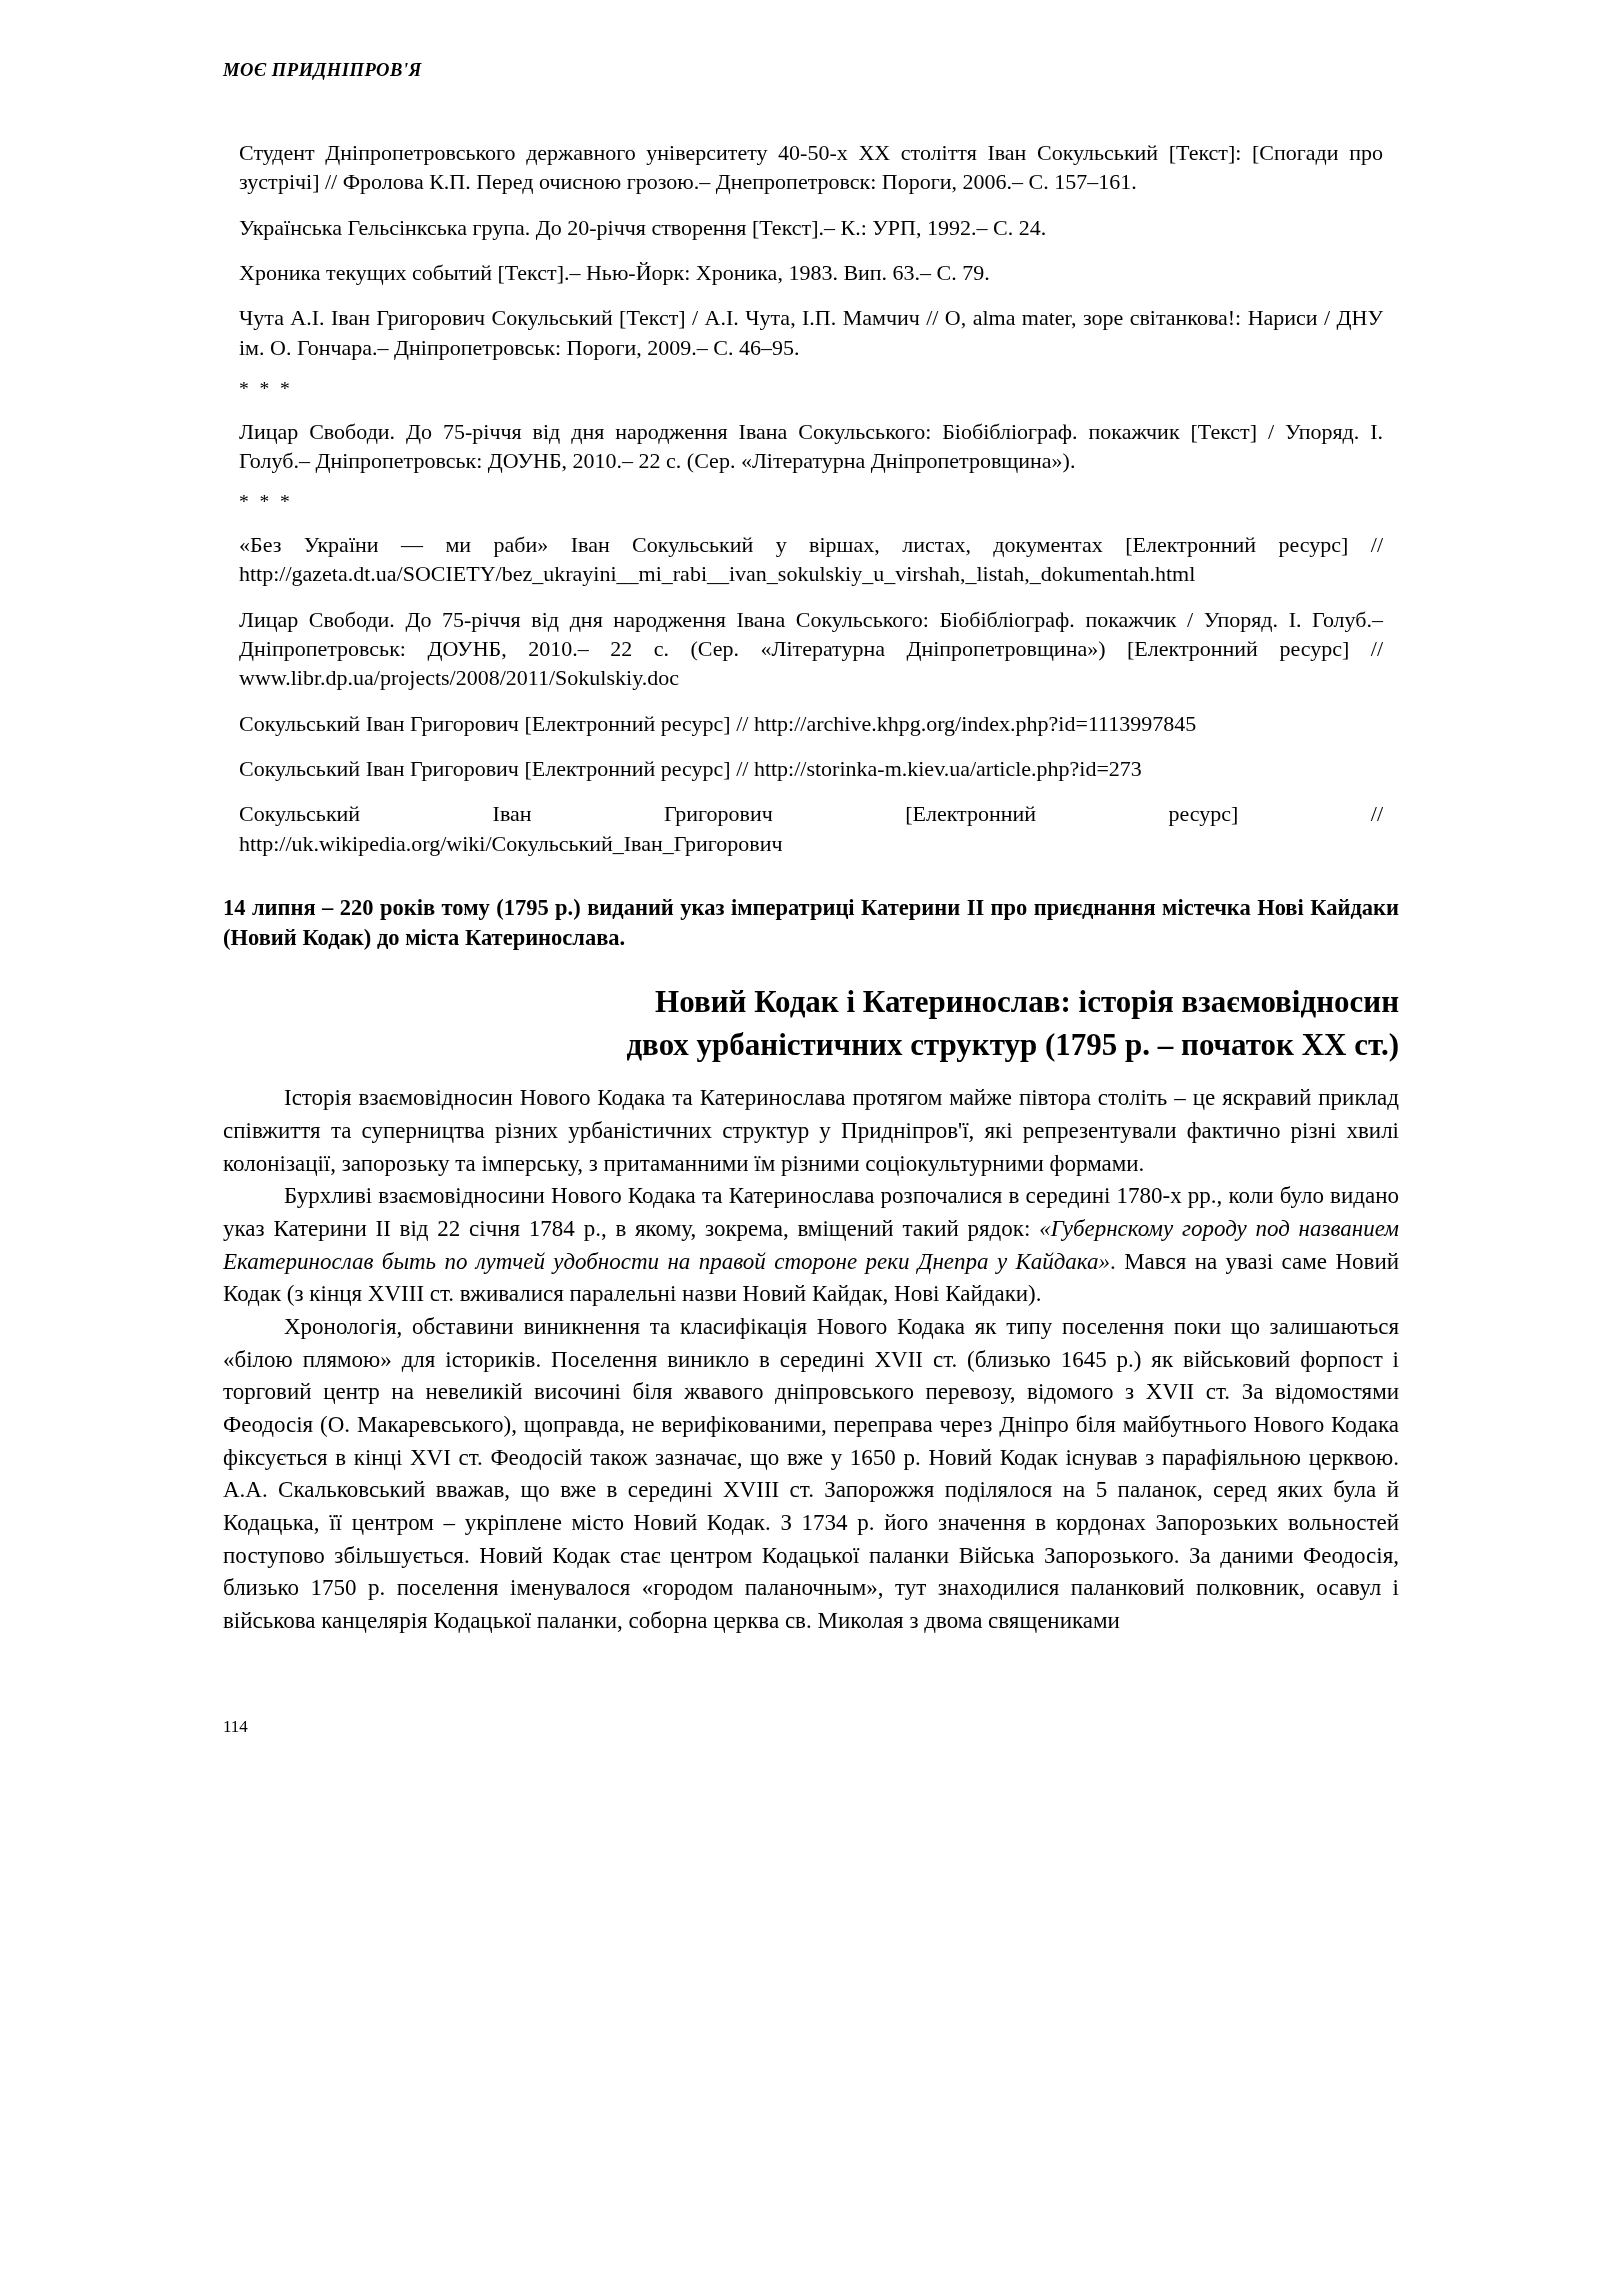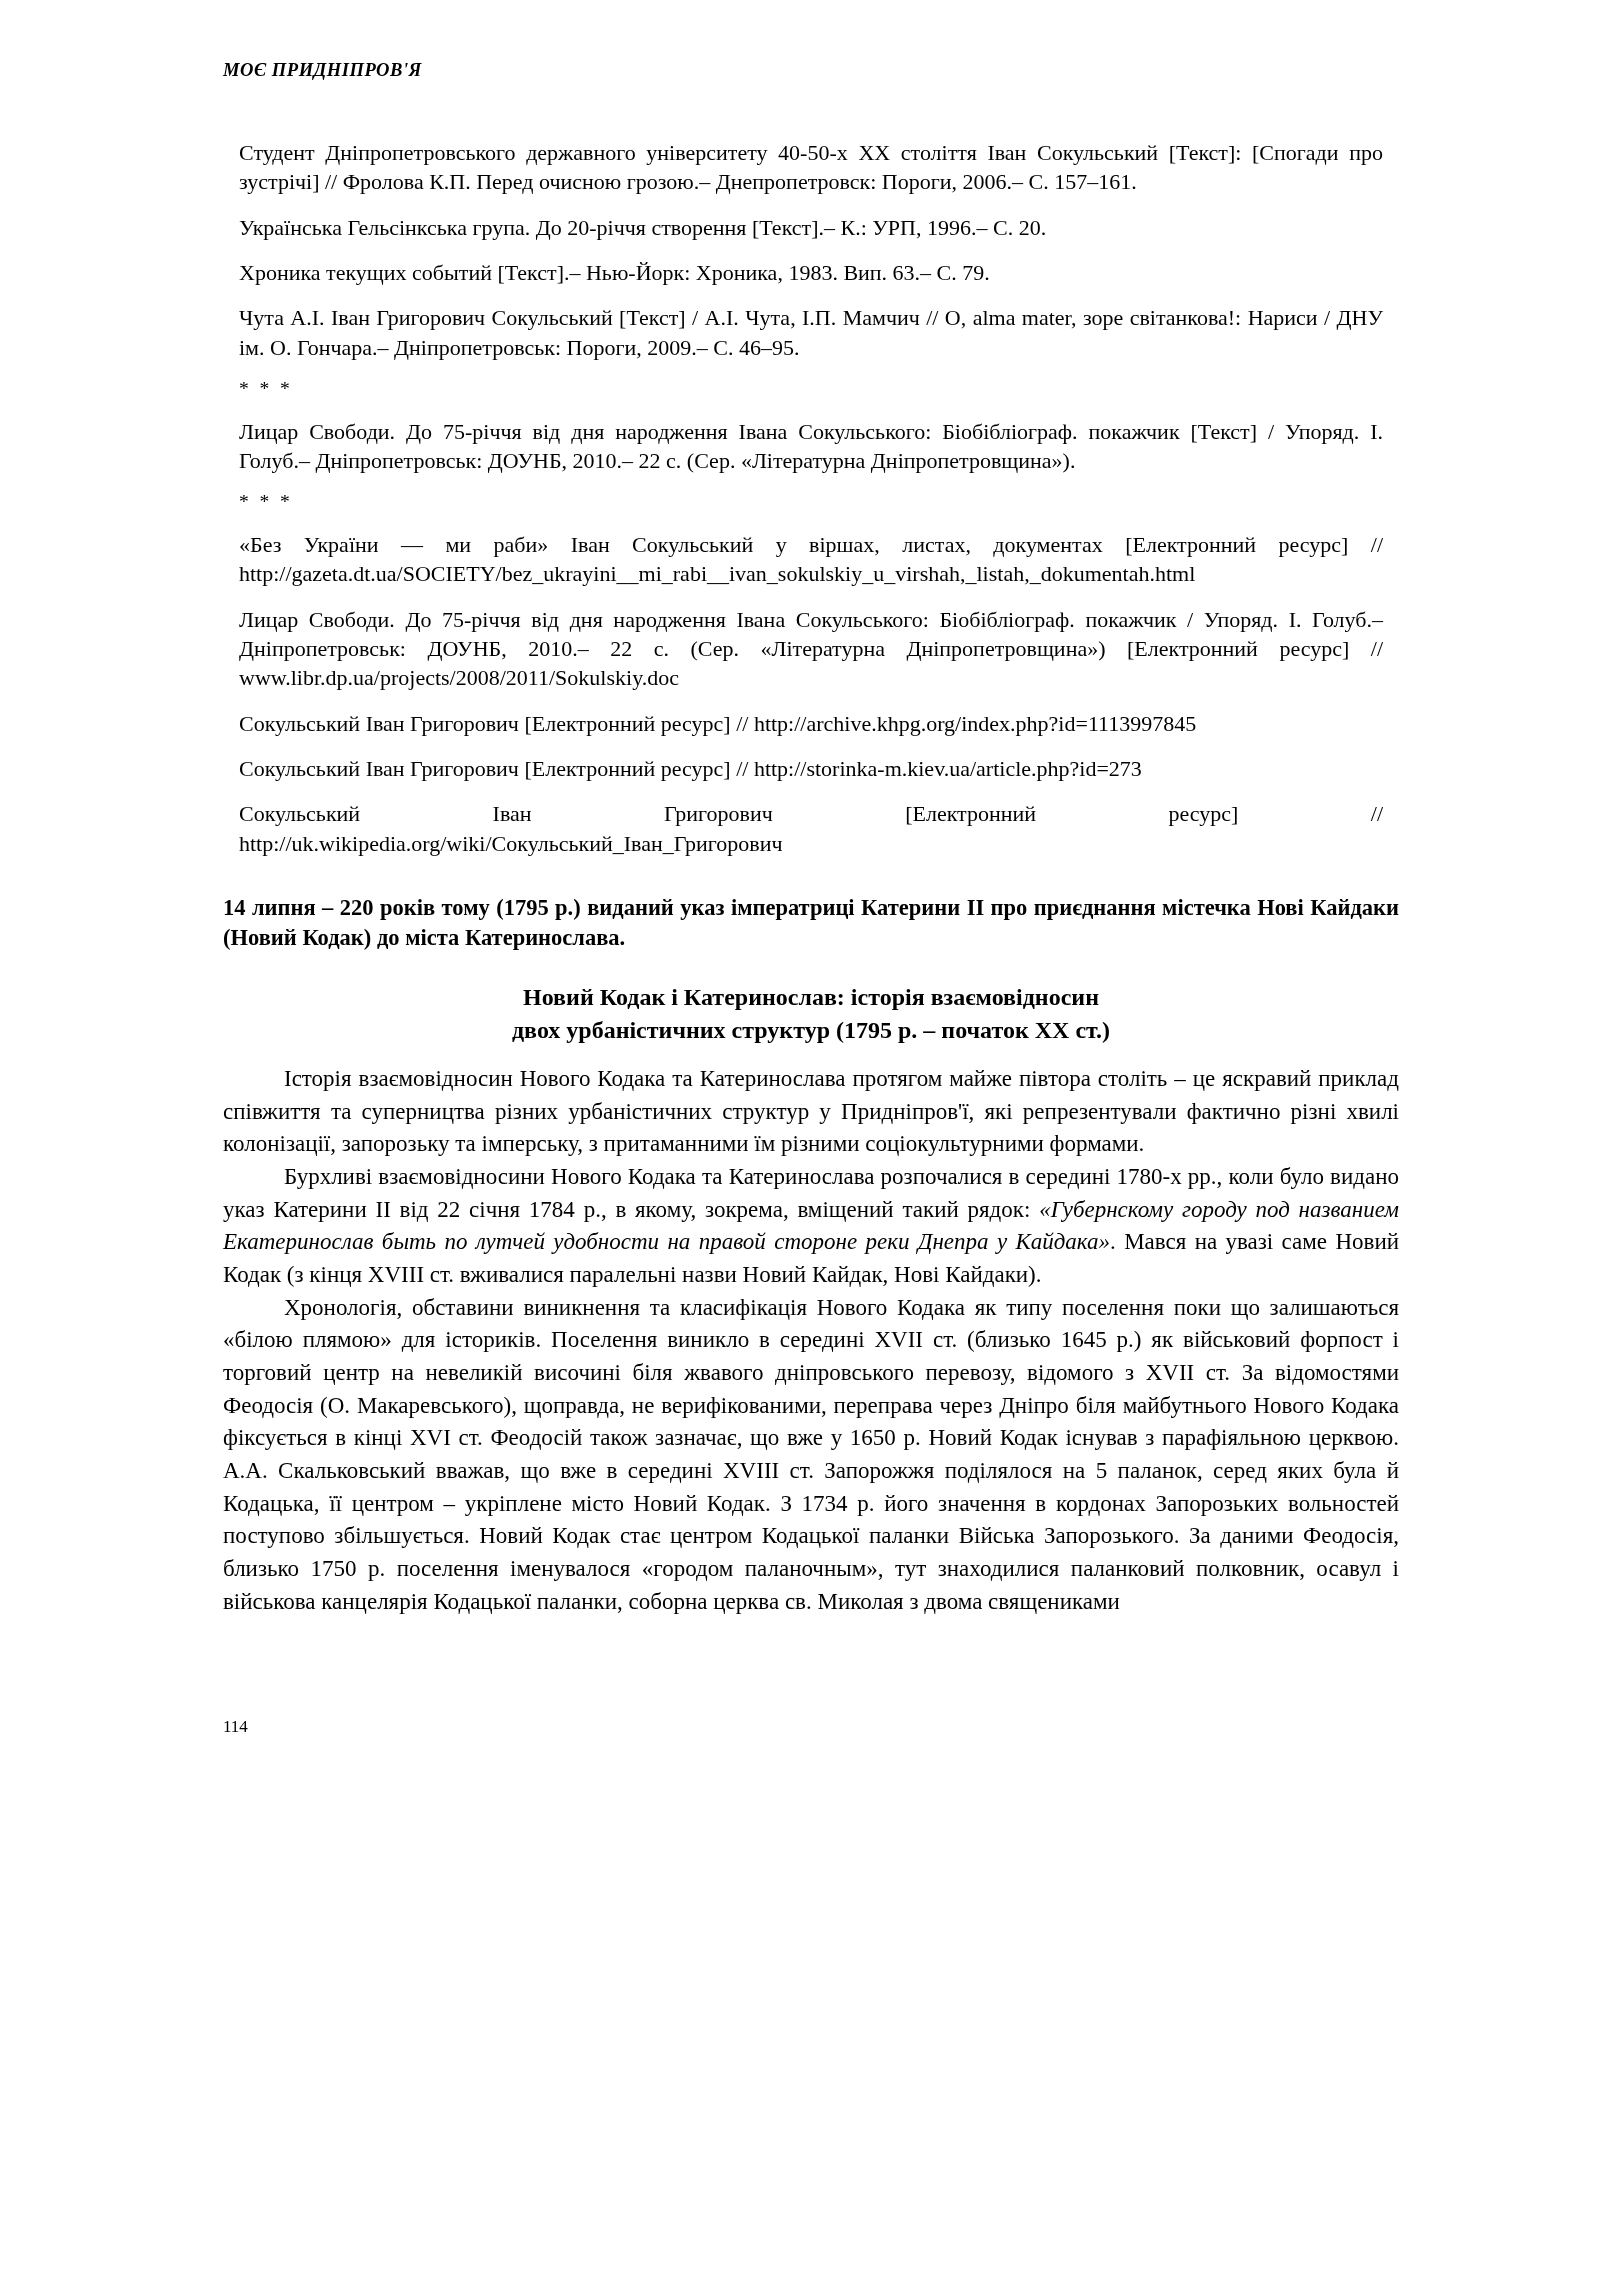--- a/index.html
+++ b/index.html
@@ -63,23 +63,23 @@
   .sec-title {
     margin-top: 35px;
     font-size: 22.5px;
     font-weight: bold;
     line-height: 1.34;
     text-align: justify;
     text-indent: 0;
   }
   .article-title {
     margin-top: 27.4px;
-    text-align: center;
+    text-align: right;
     font-weight: bold;
-    font-size: 24px;
+    font-size: 31px;
     line-height: 1.38;
   }
   .body-text {
     margin-top: 16px;
     font-size: 23px;
     line-height: 1.42;
     text-align: justify;
   }
   .body-text p {
     margin: 0;
@@ -99,21 +99,21 @@
 <body>
 
 <div class="page">
 
   <div class="content">
 
     <div class="running-head">МОЄ ПРИДНІПРОВ'Я</div>
 
     <div class="biblio">
       <p>Студент Дніпропетровського державного університету 40-50-х ХХ століття Іван Сокульський [Текст]: [Спогади про зустрічі] // Фролова К.П. Перед очисною грозою.– Днепропетровск: Пороги, 2006.– С. 157–161.</p>
-      <p>Українська Гельсінкська група. До 20-річчя створення [Текст].– К.: УРП, 1996.– С. 20.</p>
+      <p>Українська Гельсінкська група. До 20-річчя створення [Текст].– К.: УРП, 1992.– С. 24.</p>
       <p>Хроника текущих событий [Текст].– Нью-Йорк: Хроника, 1983. Вип. 63.– С. 79.</p>
       <p>Чута А.І. Іван Григорович Сокульський [Текст] / А.І. Чута, І.П. Мамчич // О, alma mater, зоре світанкова!: Нариси / ДНУ ім. О. Гончара.– Дніпропетровськ: Пороги, 2009.– С. 46–95.</p>
 
       <p class="stars">* * *</p>
 
       <p>Лицар Свободи. До 75-річчя від дня народження Івана Сокульського: Біобібліограф. покажчик [Текст] / Упоряд. І. Голуб.– Дніпропетровськ: ДОУНБ, 2010.– 22 с. (Сер. «Літературна Дніпропетровщина»).</p>
 
       <p class="stars">* * *</p>
 
       <p>«Без України — ми раби» Іван Сокульський у віршах, листах, документах [Електронний ресурс] // http://gazeta.dt.ua/SOCIETY/bez_ukrayini__mi_rabi__ivan_sokulskiy_u_virshah,_listah,_dokumentah.html</p>

